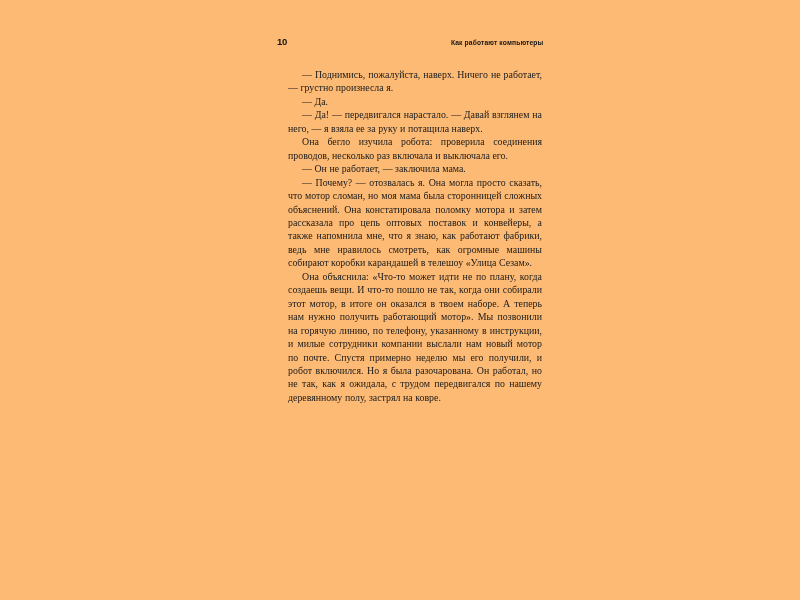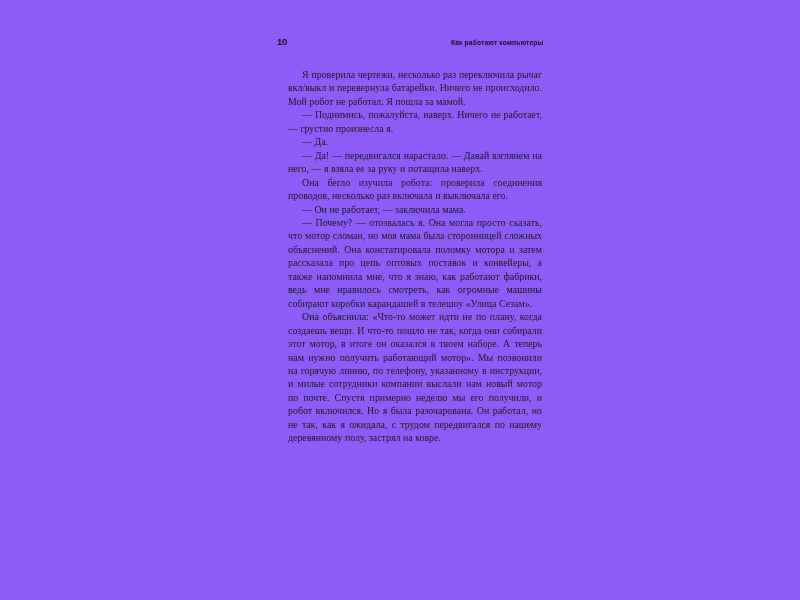--- a/index.html
+++ b/index.html
@@ -13,21 +13,21 @@
     overflow: hidden;
     font-family: "Liberation Serif", serif;
     color: #1b1b1b;
   }
   .page {
     position: absolute;
     left: 0;
     top: 0;
     width: 800px;
     height: 600px;
-    background: #8b5cf6;
+    background: #fdba74;
   }
   .running-head {
     position: absolute;
     left: 277px;
     top: 37px;
     width: 266px;
     height: 14px;
     display: flex;
     align-items: baseline;
     justify-content: space-between;
@@ -80,21 +80,20 @@
 <body>
 
 <div class="page">
 
   <div class="running-head">
     <span class="folio">10</span>
     <span class="head-title">Как работают компьютеры</span>
   </div>
 
   <div class="text-block">
-    <p class="para">Я проверила чертежи, несколько раз переключила рычаг вкл/выкл и перевернула батарейки. Ничего не происходило. Мой робот не работал. Я пошла за мамой.</p>
     <p class="para dialog">— Поднимись, пожалуйста, наверх. Ничего не работает, — грустно произнесла я.</p>
     <p class="para dialog">— Да.</p>
     <p class="para dialog">— Да! — передвигался нарастало. — Давай взглянем на него, — я взяла ее за руку и потащила наверх.</p>
     <p class="para">Она бегло изучила робота: проверила соединения проводов, несколько раз включала и выключала его.</p>
     <p class="para dialog">— Он не работает, — заключила мама.</p>
     <p class="para dialog">— Почему? — отозвалась я. Она могла просто сказать, что мотор сломан, но моя мама была сторонницей сложных объяснений. Она констатировала поломку мотора и затем рассказала про цепь оптовых поставок и конвейеры, а также напомнила мне, что я знаю, как работают фабрики, ведь мне нравилось смотреть, как огромные машины собирают коробки карандашей в телешоу «Улица Сезам».</p>
     <p class="para">Она объяснила: «Что-то может идти не по плану, когда создаешь вещи. И что-то пошло не так, когда они собирали этот мотор, в итоге он оказался в твоем наборе. А теперь нам нужно получить работающий мотор». Мы позвонили на горячую линию, по телефону, указанному в инструкции, и милые сотрудники компании выслали нам новый мотор по почте. Спустя примерно неделю мы его получили, и робот включился. Но я была разочарована. Он работал, но не так, как я ожидала, с трудом передвигался по нашему деревянному полу, застрял на ковре.</p>
   </div>
 
 </div>

